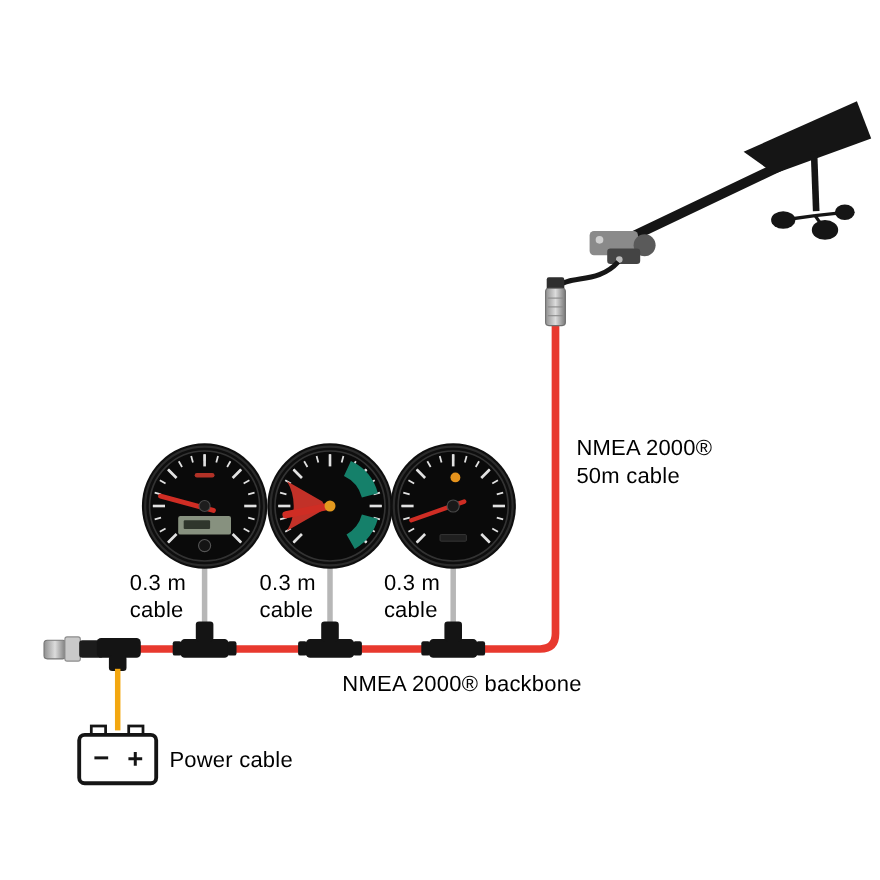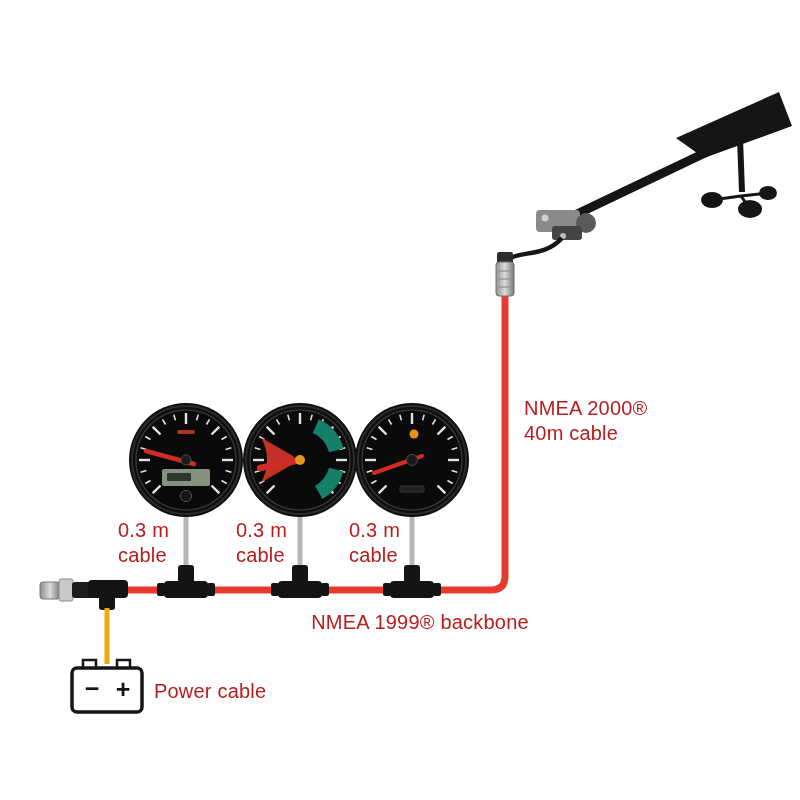--- a/index.html
+++ b/index.html
@@ -2,21 +2,21 @@
 <html><head>
 <meta charset="utf-8">
 <style>
   html,body{margin:0;padding:0;background:#ffffff;}
   #stage{
     position:relative;width:800px;height:800px;background:#ffffff;
     overflow:hidden;font-family:"Liberation Sans",sans-serif;
   }
   #stage svg{position:absolute;left:0;top:0;}
   .label{
-    position:absolute;color:#b91c1c;font-size:20px;line-height:25px;
+    position:absolute;color:#000000;font-size:20px;line-height:25px;
     letter-spacing:.2px;font-weight:500;white-space:nowrap;
   }
   .label.center{text-align:center;}
   text{font-family:"Liberation Sans",sans-serif;}
 </style>
 </head>
 <body>
 
 <div id="stage">
 
@@ -212,34 +212,34 @@
       <rect x="497" y="252" width="16" height="12" rx="2" fill="#2e2e2e"></rect>
       <rect x="496" y="262" width="18" height="34" rx="3" fill="url(#metal)" stroke="#6f6f6f"></rect>
       <line x1="498" y1="271" x2="512" y2="271" stroke="#8a8a8a"></line>
       <line x1="498" y1="279" x2="512" y2="279" stroke="#8a8a8a"></line>
       <line x1="498" y1="287" x2="512" y2="287" stroke="#8a8a8a"></line>
     </g>
   </svg>
 
   <div class="label" style="left:524px;top:396px">
     <div>NMEA 2000®</div>
-    <div>40m cable</div>
+    <div>50m cable</div>
   </div>
 
   <div class="label" style="left:118px;top:518px">
     <div>0.3 m</div>
     <div>cable</div>
   </div>
 
   <div class="label" style="left:236px;top:518px">
     <div>0.3 m</div>
     <div>cable</div>
   </div>
 
   <div class="label" style="left:349px;top:518px">
     <div>0.3 m</div>
     <div>cable</div>
   </div>
 
-  <div class="label center" style="left:280px;top:610px;width:280px">NMEA 1999® backbone</div>
+  <div class="label center" style="left:280px;top:610px;width:280px">NMEA 2000® backbone</div>
 
   <div class="label" style="left:154px;top:679px">Power cable</div>
 </div>
 
 </body></html>

